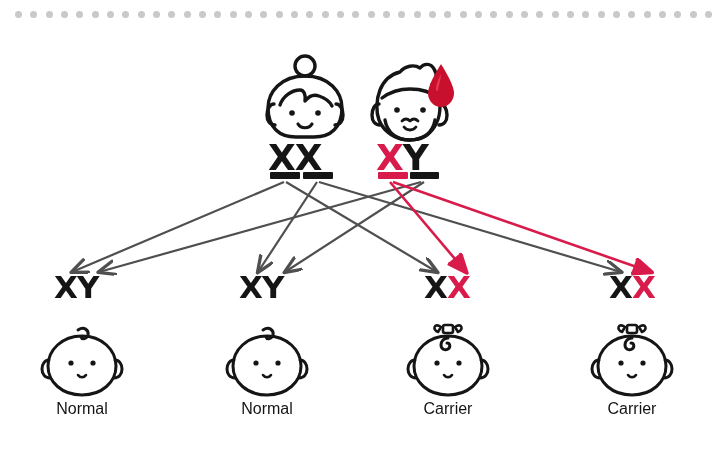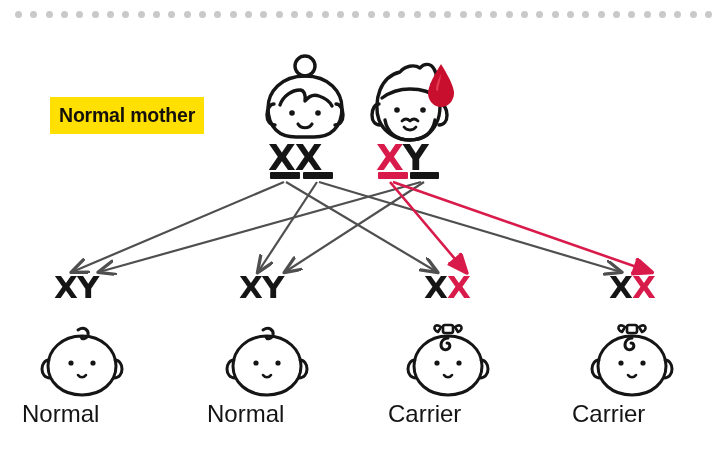--- a/index.html
+++ b/index.html
@@ -45,23 +45,24 @@
   .k-red{color:#d81b4a;}
 
   
   .bar{position:absolute;height:7px;border-radius:1px;}
   .bar-black{background:#151515;}
   .bar-red{background:#d81b4a;}
 
   
   .child-label{
     position:absolute;
-    font-size:24px;
+    font-size:16px;
     color:#141414;
     white-space:nowrap;
+    text-align:center;
   }
 
   svg{position:absolute;left:0;top:0;width:720px;height:475px;overflow:visible;}
   #faces{pointer-events:none;}
 </style>
 </head>
 <body>
 
 <div id="stage">
 
@@ -243,21 +244,20 @@
                C635,347 634,343 631,343"></path>
       <path d="M625,327 C618,322 616,330 622,332 Z" stroke-width="2.6"></path>
       <path d="M639,327 C646,322 648,330 642,332 Z" stroke-width="2.6"></path>
       <rect x="627" y="325" width="10" height="8" rx="2" stroke-width="2.6"></rect>
       <circle cx="621" cy="363" r="2.6" fill="#151515" stroke="none"></circle>
       <circle cx="643" cy="363" r="2.6" fill="#151515" stroke="none"></circle>
       <path d="M628,375 C630,378 634,378 636,375" stroke-width="2.6"></path>
     </g>
   </svg>
 
-  <div class="hl-label" id="label-mother">Normal mother</div>
 
   <div class="genotype parent-geno" style="left:268px;top:140px;">
     <span class="k-black">X</span><span class="k-black">X</span>
   </div>
   <div class="genotype parent-geno" style="left:376px;top:140px;">
     <span class="k-red">X</span><span class="k-black">Y</span>
   </div>
 
   <div class="bar bar-black" style="left:270px;top:172px;width:30px;"></div>
   <div class="bar bar-black" style="left:303px;top:172px;width:30px;"></div>

